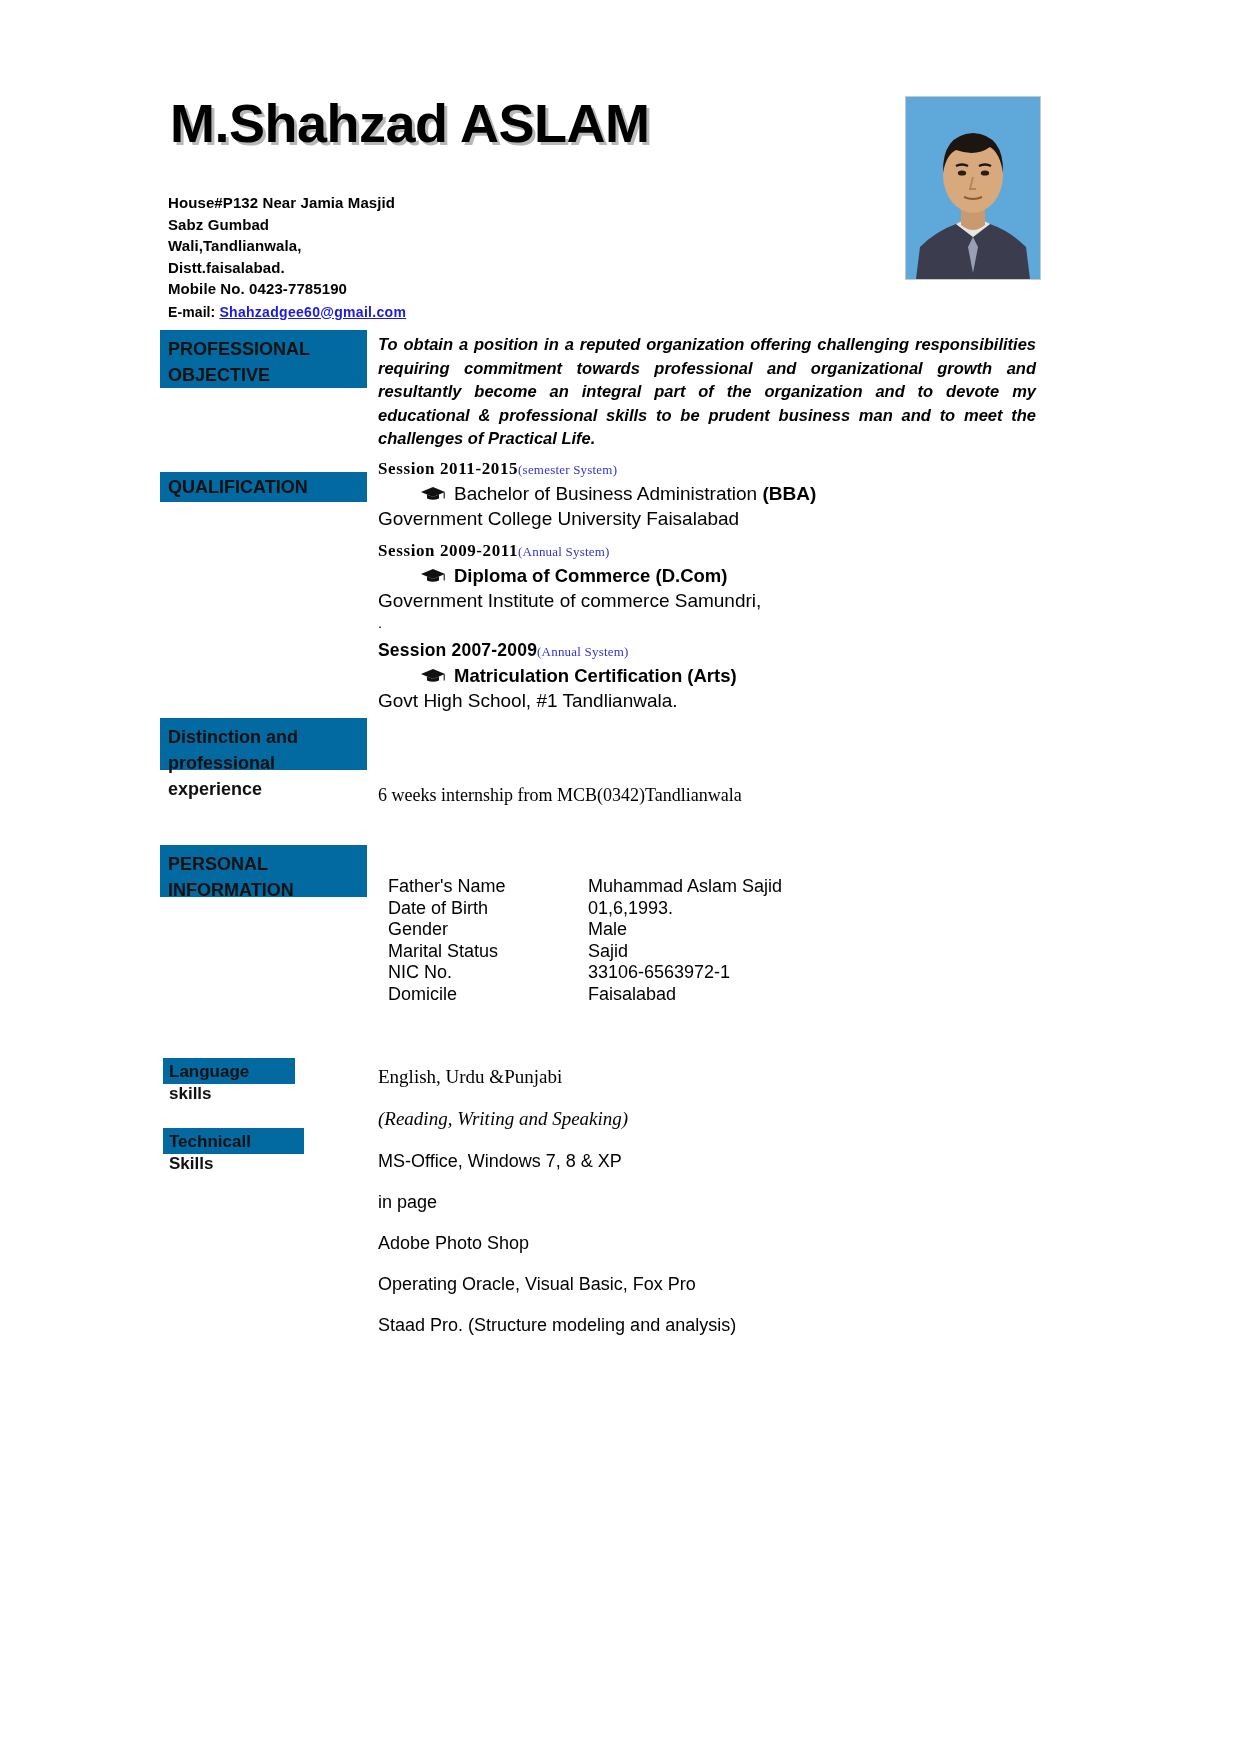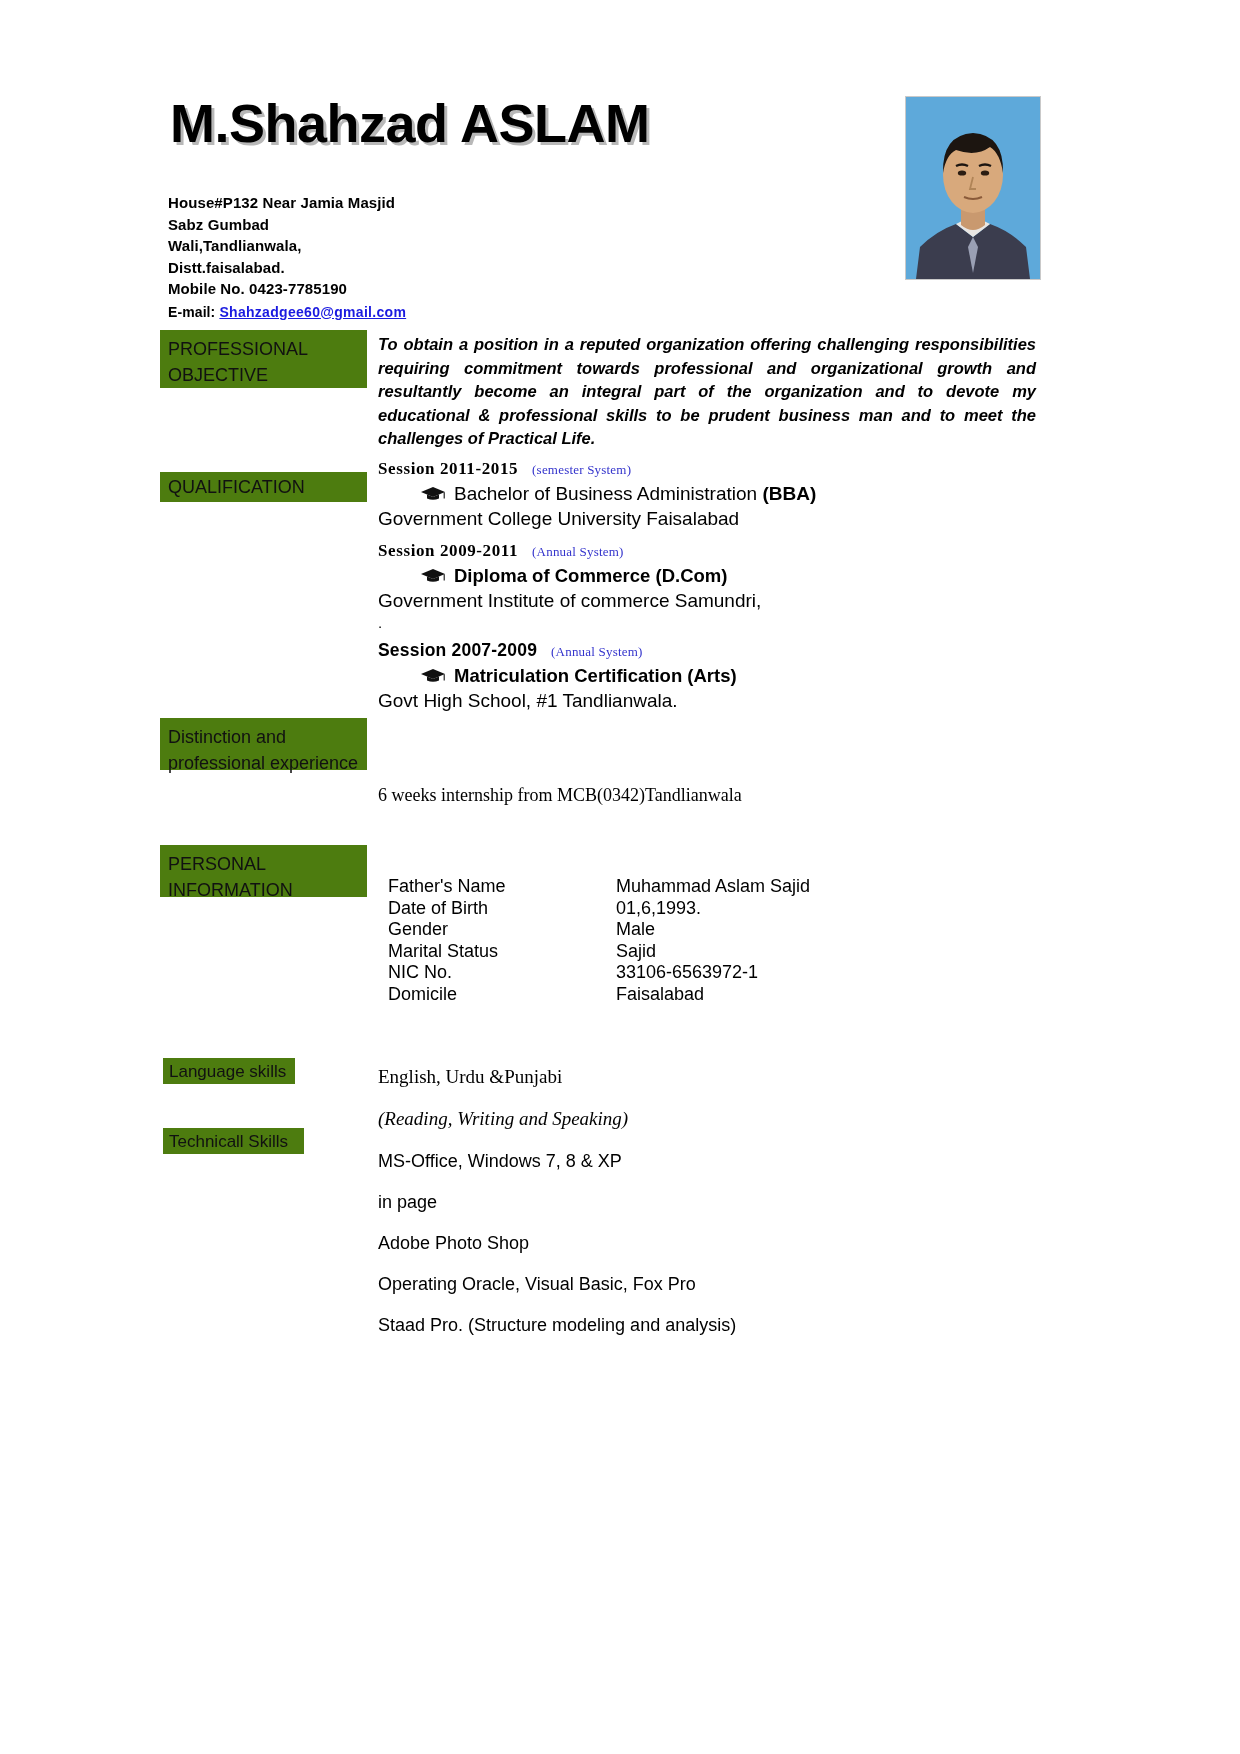--- a/index.html
+++ b/index.html
@@ -67,23 +67,23 @@
   .email-link {
     color: #1a1ae0;
     text-decoration: underline;
     font-weight: bold;
     letter-spacing: 0.3px;
   }
 
   
   .chip {
     position: absolute;
-    background: #4d7c0f;
+    background: #0369a1;
     font-size: 18px;
-    font-weight: normal;
+    font-weight: bold;
     color: #111;
     line-height: 26px;
     padding: 6px 8px 6px 8px;
     box-sizing: border-box;
   }
   .chip.small {
     font-size: 17px;
     padding: 3px 6px;
     line-height: 22px;
   }
@@ -116,21 +116,20 @@
     font-weight: bold;
     letter-spacing: 0.2px;
     white-space: nowrap;
   }
   .sys-note {
     font-family: "Liberation Serif", serif;
     font-size: 13px;
     color: #3333cc;
     font-weight: normal;
     letter-spacing: 0.2px;
-    margin-left: 14px;
   }
   .degree-line {
     margin-top: 3px;
     padding-left: 42px;
     font-size: 19px;
     line-height: 24px;
     white-space: nowrap;
   }
   .degree-line.bold { font-weight: bold; font-size: 18.5px; }
   .cap-icon {
@@ -159,21 +158,21 @@
   }
 
   
   .pinfo {
     position: absolute;
     left: 388px;
     top: 876px;
     font-size: 18px;
     line-height: 21.5px;
   }
-  .pinfo-row { display: flex; gap: 28px; }
+  .pinfo-row { display: flex; }
   .pinfo-key { width: 200px; white-space: nowrap; }
   .pinfo-val { white-space: nowrap; }
 
   
   .lang-text {
     position: absolute;
     left: 378px;
     font-family: "Liberation Serif", serif;
     font-size: 19px;
     white-space: nowrap;

